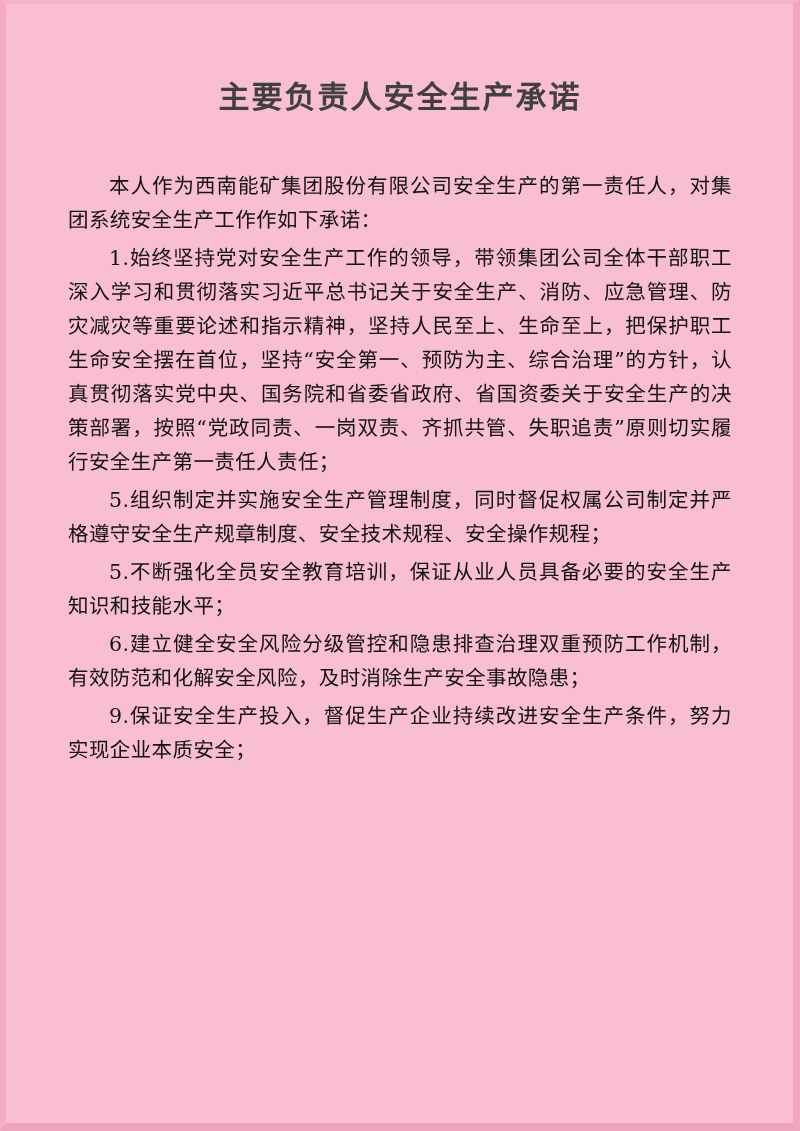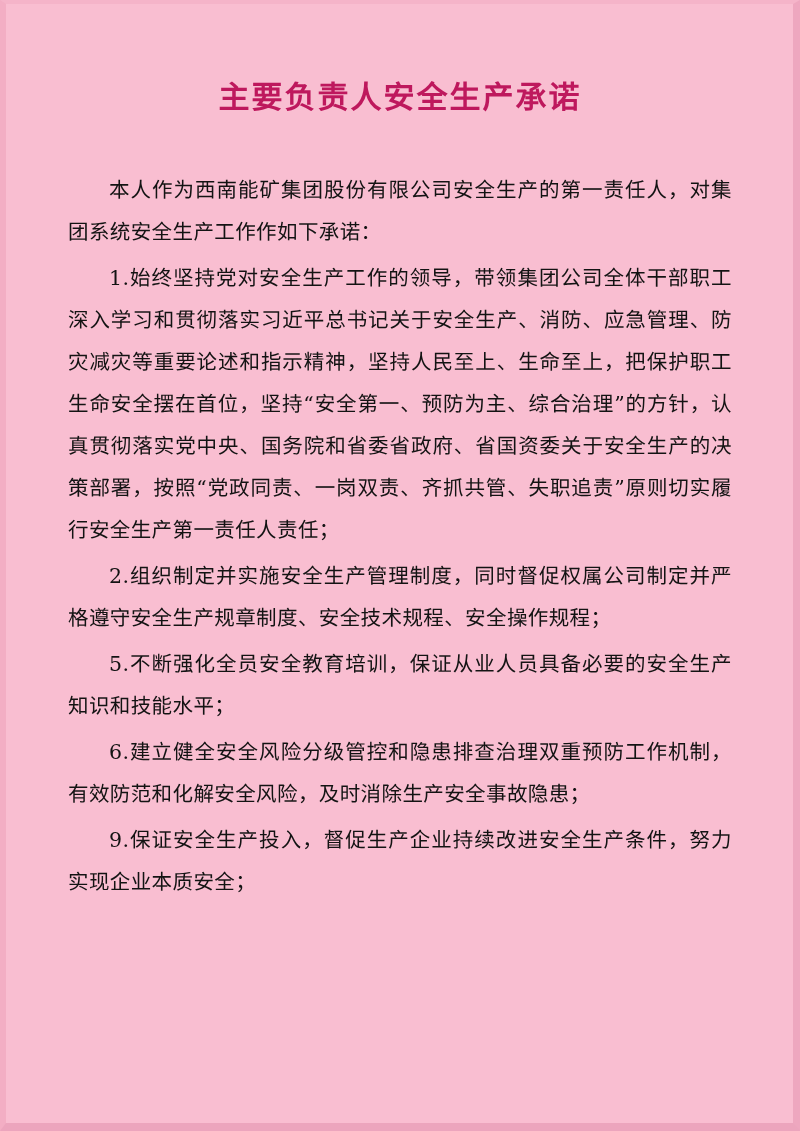--- a/index.html
+++ b/index.html
@@ -36,33 +36,33 @@
   #content {
     position: relative;
     padding: 0 68px;
     box-sizing: border-box;
   }
   .doc-title {
     text-align: center;
     font-size: 31px;
     font-weight: bold;
     letter-spacing: 2px;
-    color: #be185d;
+    color: #404040;
     margin: 0;
     padding-top: 72px;
     padding-bottom: 10px;
     font-family: "DejaVu Serif", "Liberation Serif", serif;
   }
   .body-block {
     margin-top: 42px;
   }
   p.para {
     margin: 0 0 4px 0;
     font-size: 20.5px;
-    line-height: 42px;
+    line-height: 34px;
     color: #131313;
     text-align: justify;
     text-justify: inter-ideograph;
     text-indent: 2em;
     letter-spacing: 0.4px;
     font-family: "DejaVu Serif", "Liberation Serif", serif;
   }
   p.para:last-child {
     margin-bottom: 0;
   }
@@ -71,20 +71,20 @@
 <body>
 
 <div id="page">
   <div id="content">
 
     <h1 class="doc-title">主要负责人安全生产承诺</h1>
 
     <div class="body-block">
       <p class="para">本人作为西南能矿集团股份有限公司安全生产的第一责任人，对集团系统安全生产工作作如下承诺：</p>
       <p class="para">1.始终坚持党对安全生产工作的领导，带领集团公司全体干部职工深入学习和贯彻落实习近平总书记关于安全生产、消防、应急管理、防灾减灾等重要论述和指示精神，坚持人民至上、生命至上，把保护职工生命安全摆在首位，坚持“安全第一、预防为主、综合治理”的方针，认真贯彻落实党中央、国务院和省委省政府、省国资委关于安全生产的决策部署，按照“党政同责、一岗双责、齐抓共管、失职追责”原则切实履行安全生产第一责任人责任；</p>
-      <p class="para">2.组织制定并实施安全生产管理制度，同时督促权属公司制定并严格遵守安全生产规章制度、安全技术规程、安全操作规程；</p>
+      <p class="para">5.组织制定并实施安全生产管理制度，同时督促权属公司制定并严格遵守安全生产规章制度、安全技术规程、安全操作规程；</p>
       <p class="para">5.不断强化全员安全教育培训，保证从业人员具备必要的安全生产知识和技能水平；</p>
       <p class="para">6.建立健全安全风险分级管控和隐患排查治理双重预防工作机制，有效防范和化解安全风险，及时消除生产安全事故隐患；</p>
       <p class="para">9.保证安全生产投入，督促生产企业持续改进安全生产条件，努力实现企业本质安全；</p>
     </div>
 
   </div>
 </div>
 
 </body></html>

